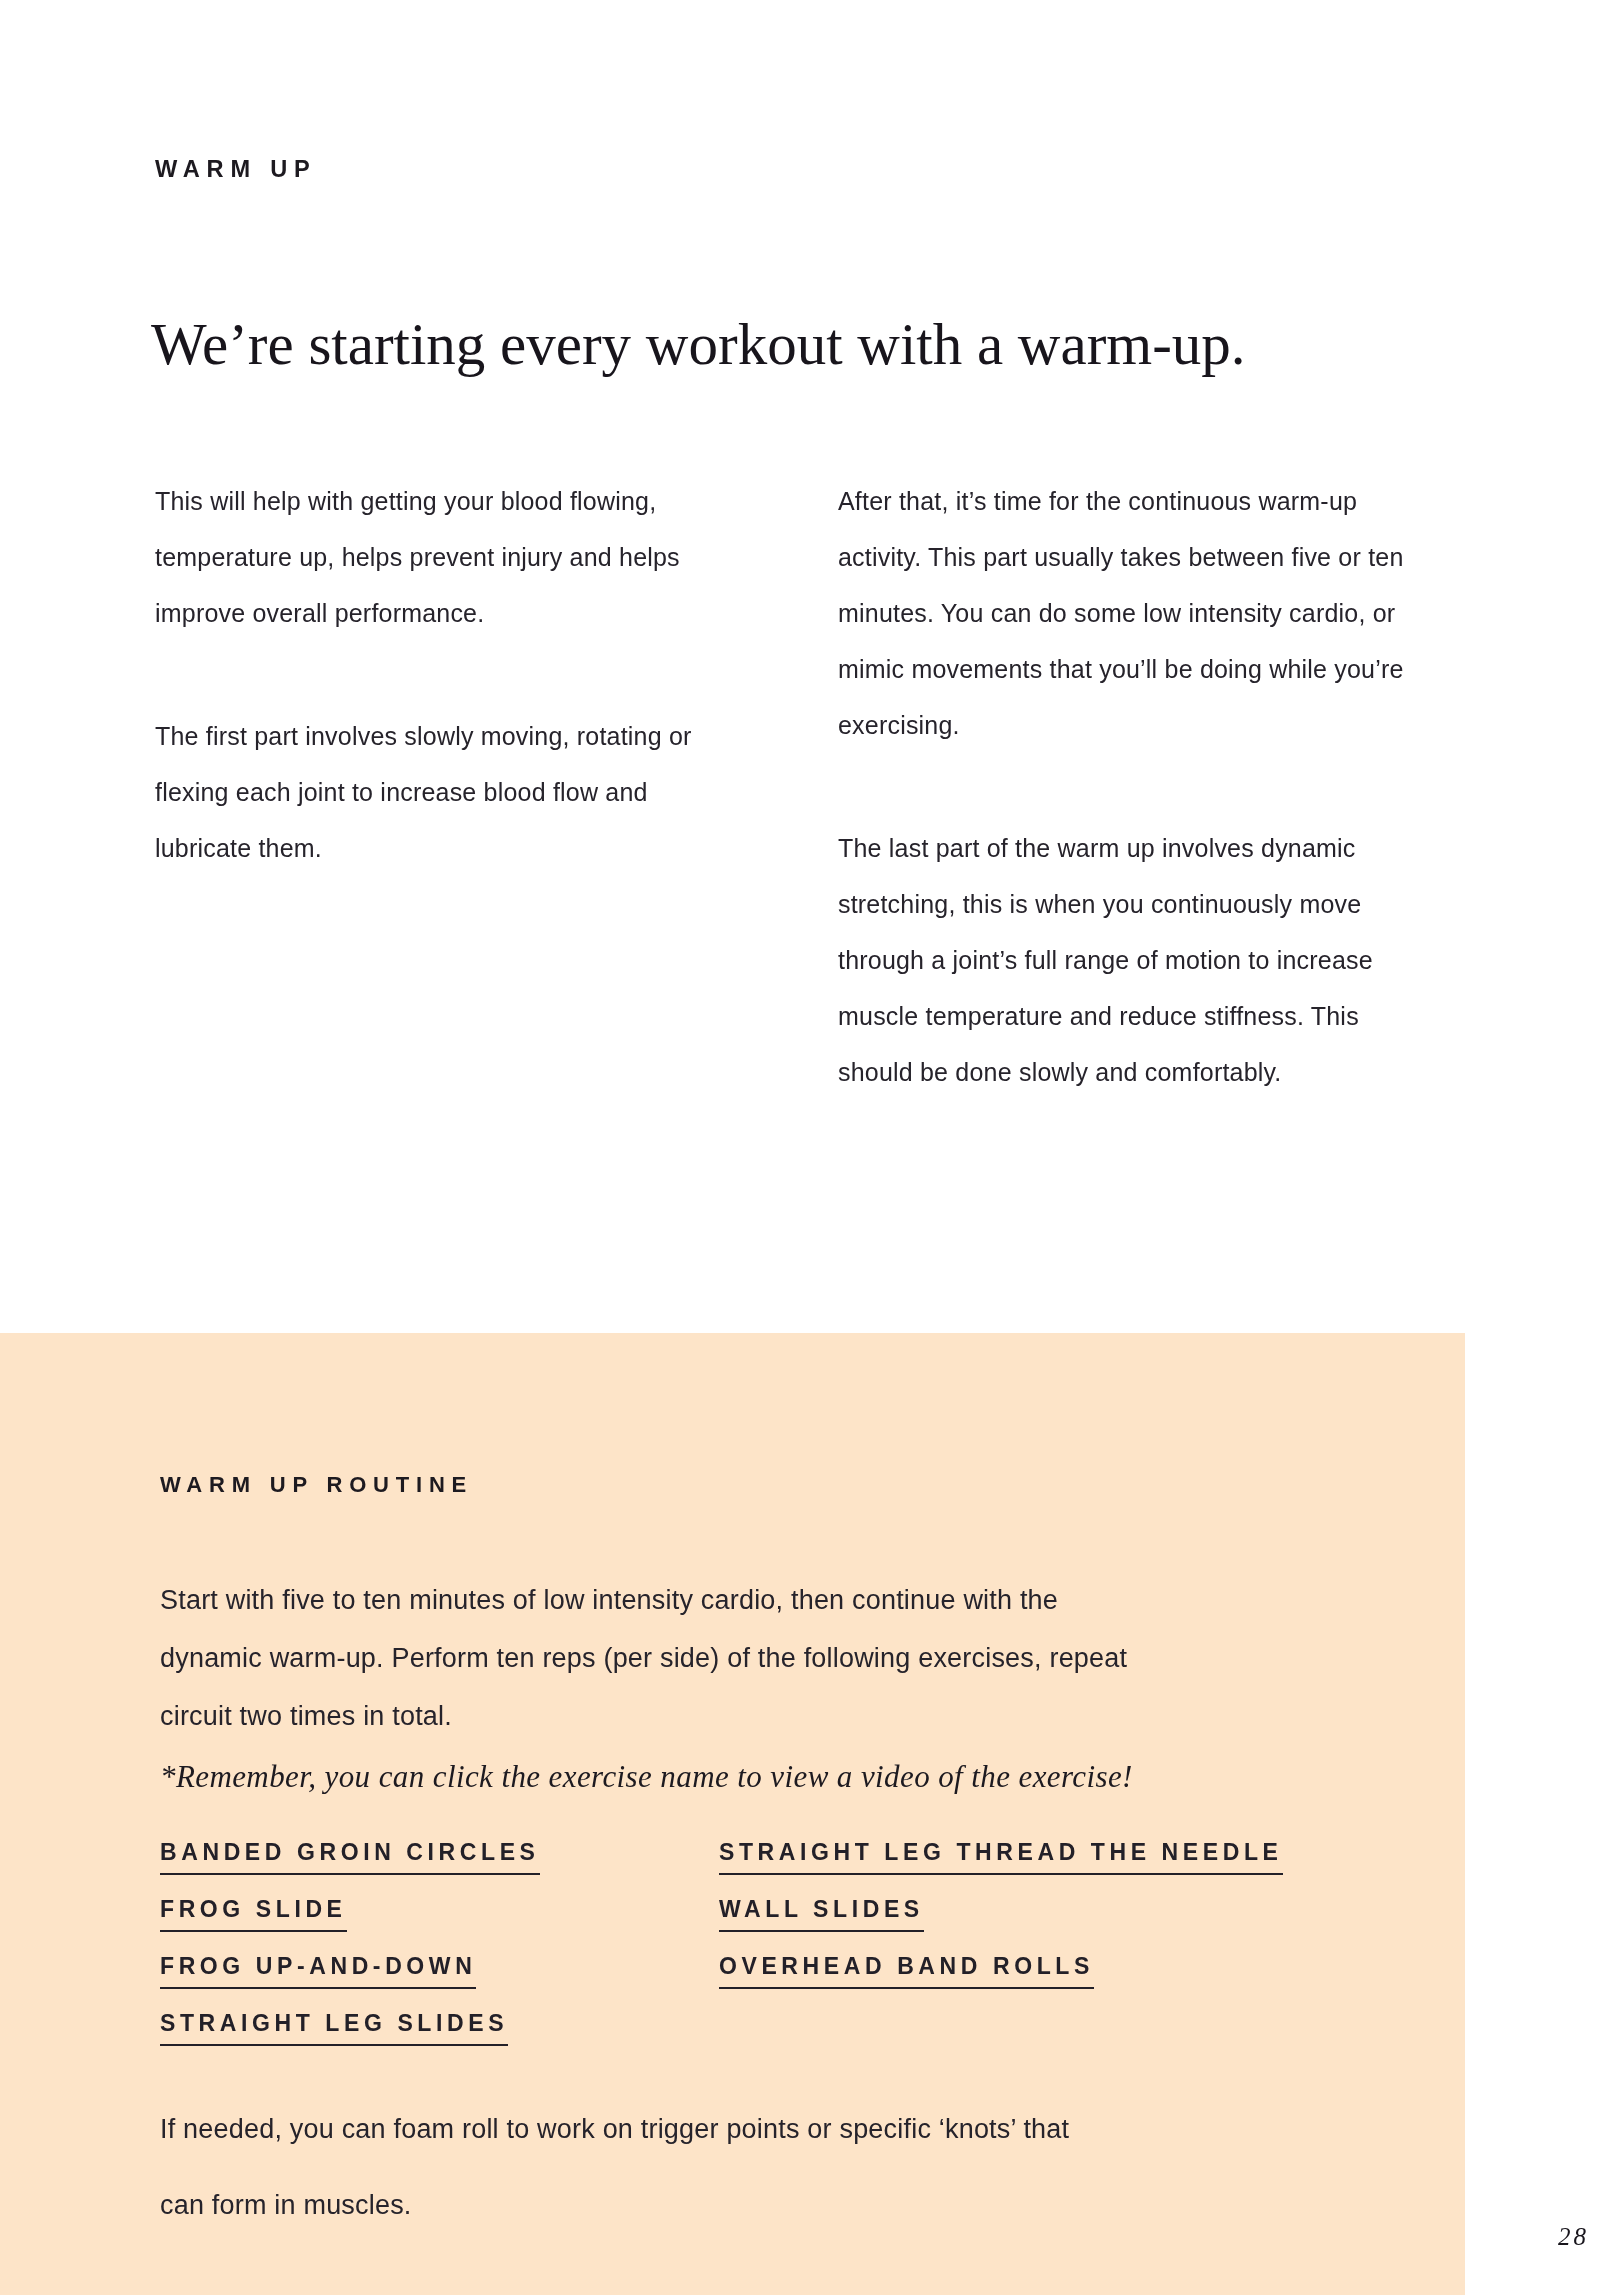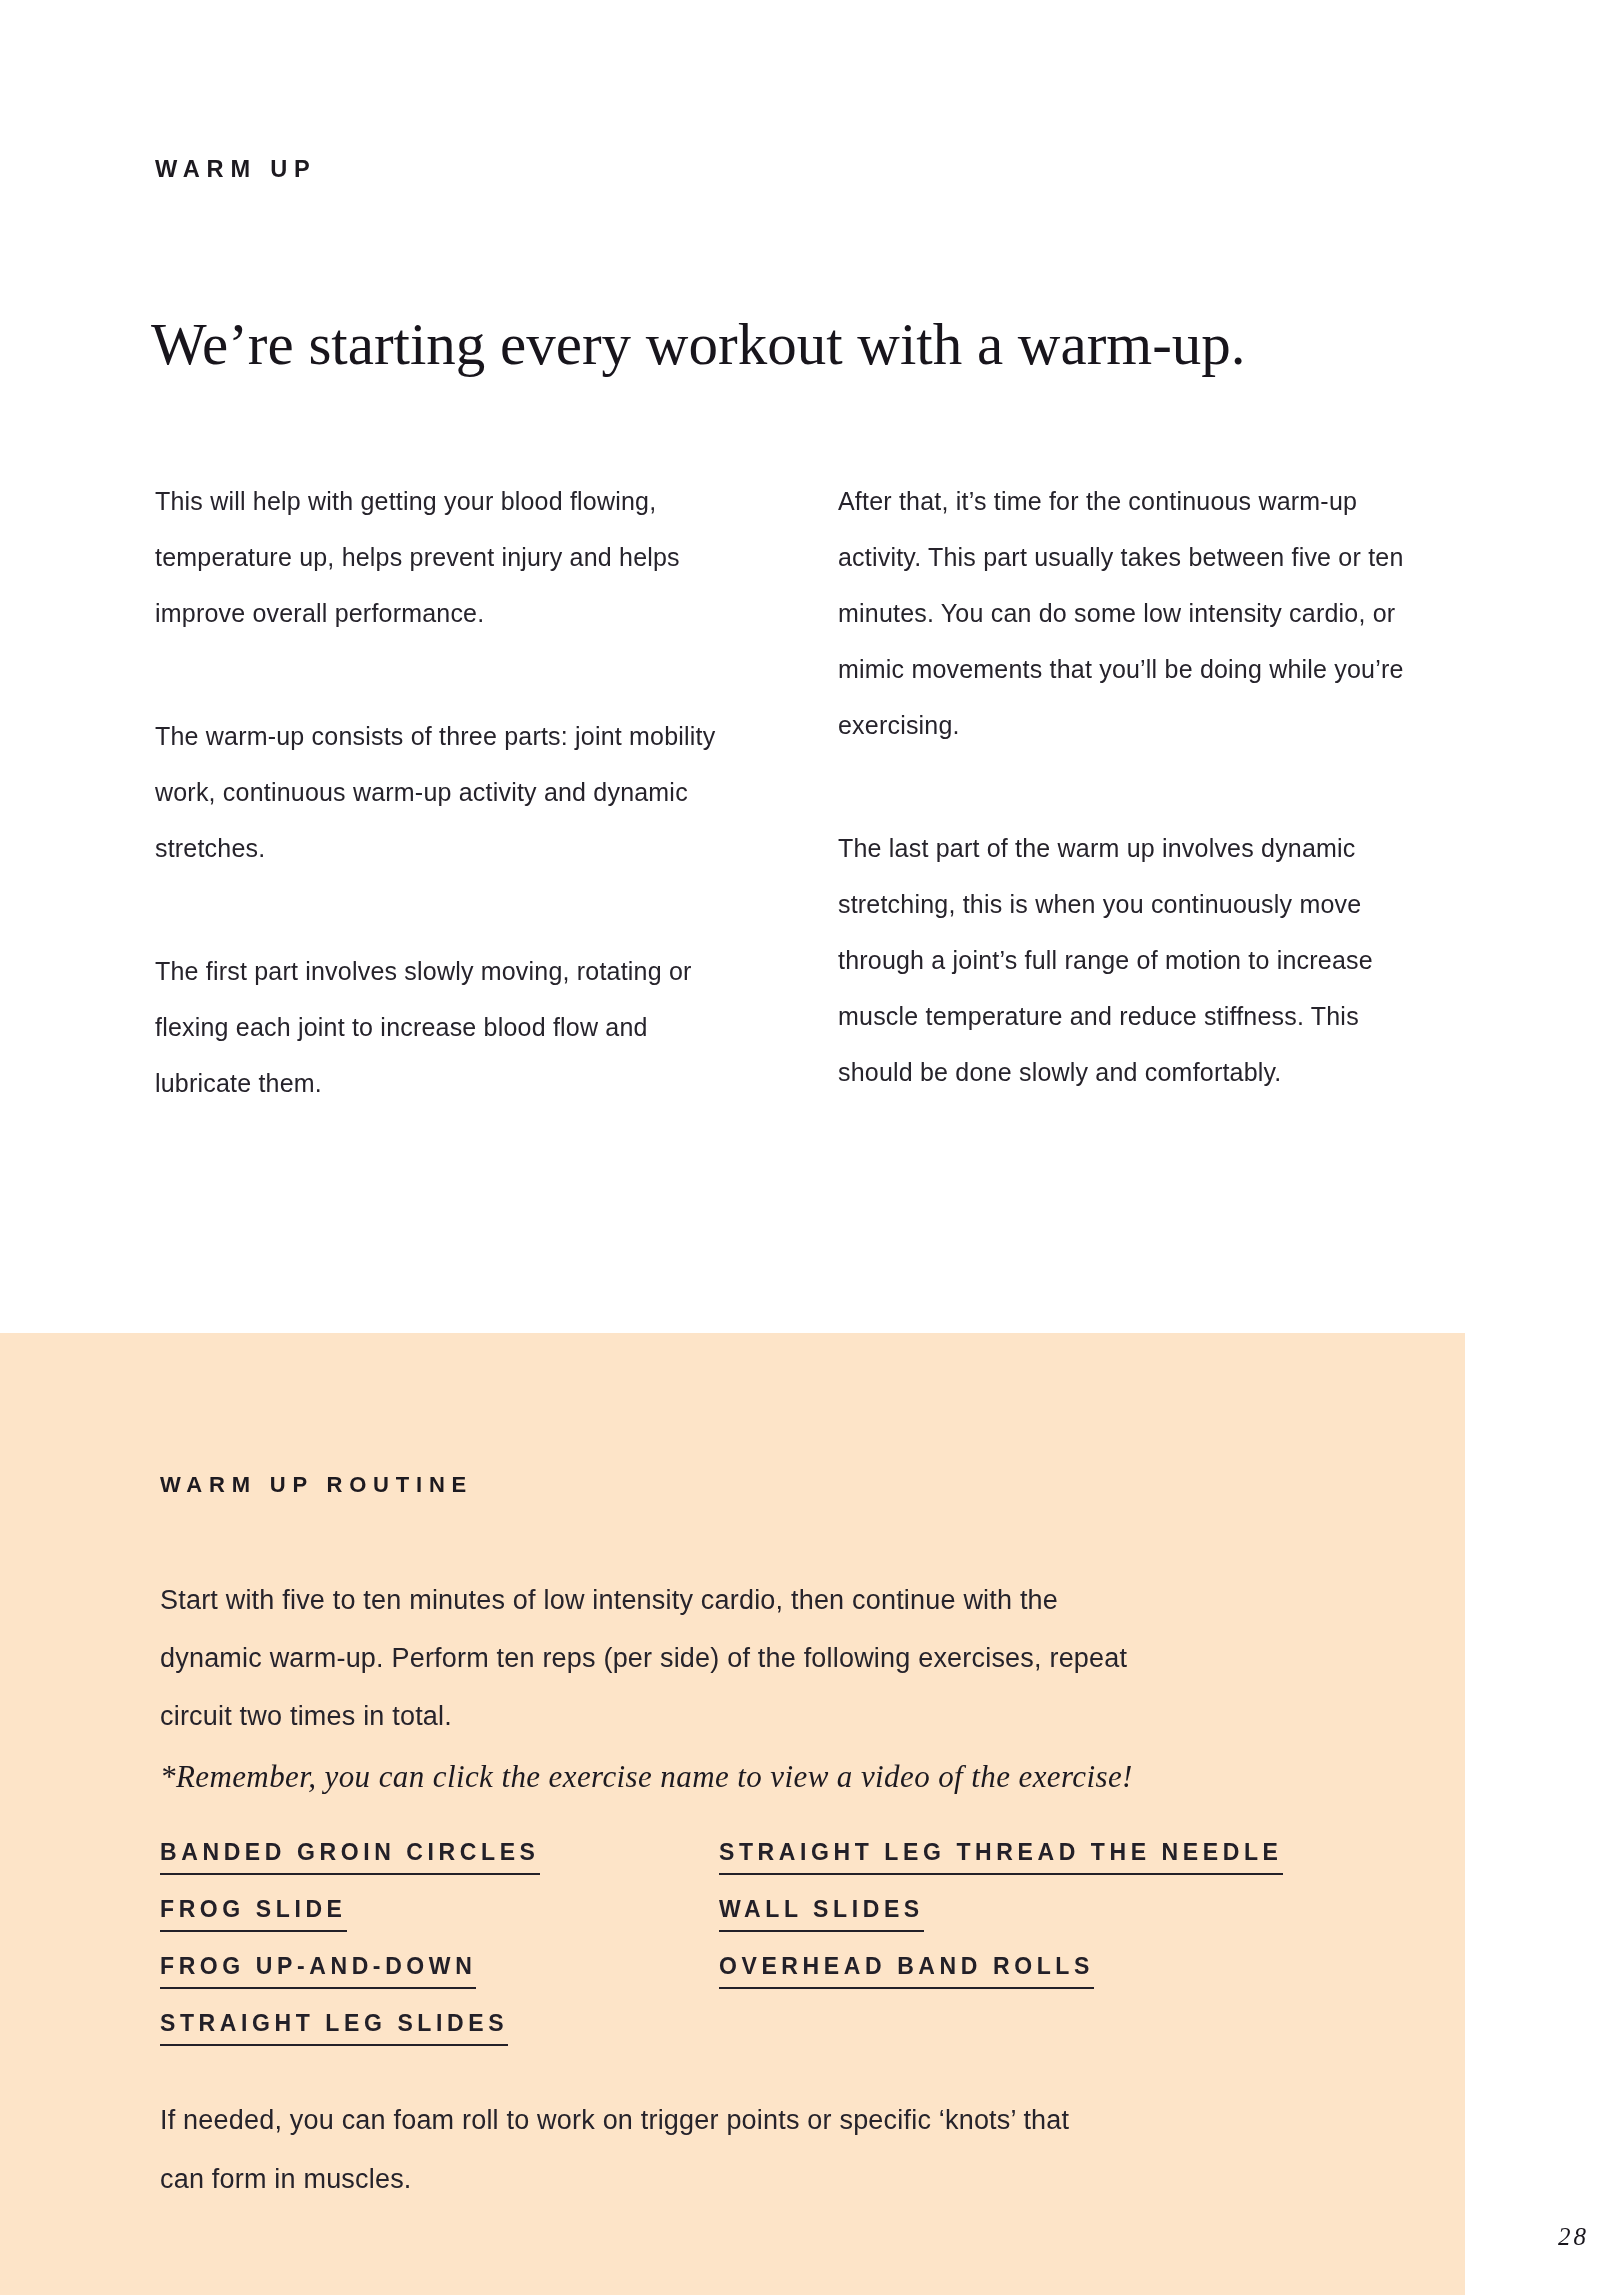--- a/index.html
+++ b/index.html
@@ -97,21 +97,21 @@
     text-decoration: none;
     border-bottom: 2.3px solid #232028;
     padding-bottom: 6.8px;
     cursor: pointer;
   }
   .routine-outro {
     margin-top: 24px;
     max-width: 921px;
     font-size: 27px;
     font-weight: 300;
-    line-height: 59px;
+    line-height: 76px;
     letter-spacing: 0.2px;
     color: #26232b;
   }
   .page-number {
     position: absolute;
     right: 35px;
     top: 2223px;
     font-family: "Liberation Serif", "DejaVu Serif", serif;
     font-style: italic;
     font-size: 25px;
@@ -124,21 +124,20 @@
 
 <div class="page">
 
   <div class="eyebrow">WARM UP</div>
 
   <h1 class="title">We’re starting every workout with a warm-up.</h1>
 
   <div class="columns">
     <div class="col">
       <p>This will help with getting your blood flowing, temperature up, helps prevent injury and helps improve overall performance.</p>
-      <p>The warm-up consists of three parts: joint mobility work, continuous warm-up activity and dynamic stretches.</p>
       <p>The first part involves slowly moving, rotating or flexing each joint to increase blood flow and lubricate them.</p>
     </div>
     <div class="col">
       <p>After that, it’s time for the continuous warm-up activity. This part usually takes between five or ten minutes. You can do some low intensity cardio, or mimic movements that you’ll be doing while you’re exercising.</p>
       <p>The last part of the warm up involves dynamic stretching, this is when you continuously move through a joint’s full range of motion to increase muscle temperature and reduce stiffness. This should be done slowly and comfortably.</p>
     </div>
   </div>
 
   <section class="routine-panel">
     <div class="routine-heading">WARM UP ROUTINE</div>

